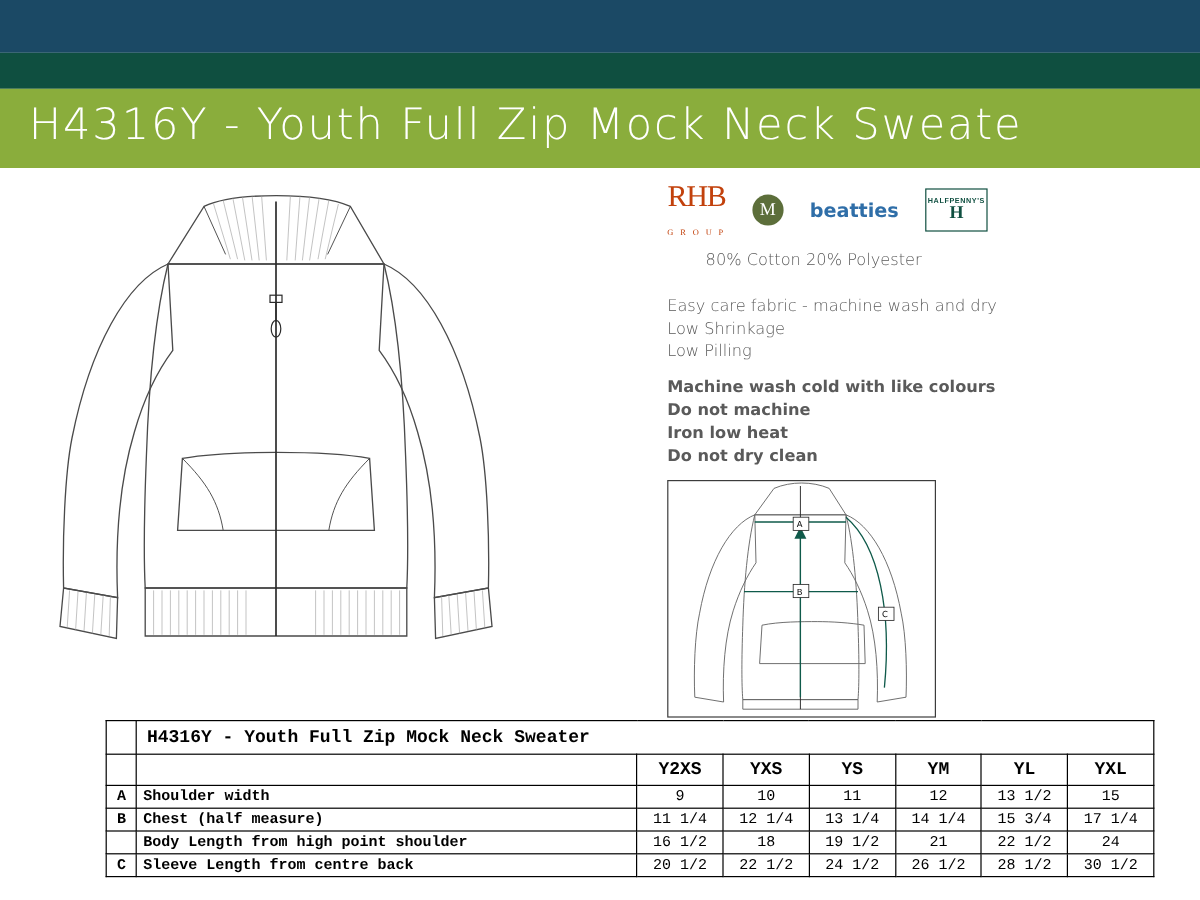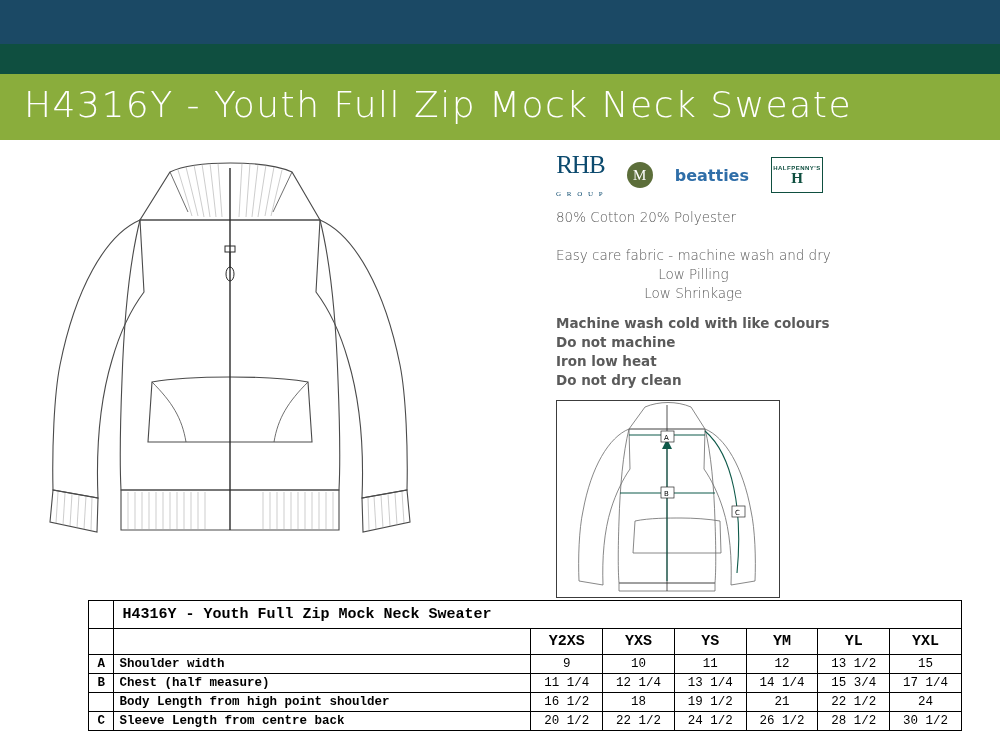--- a/index.html
+++ b/index.html
@@ -34,21 +34,21 @@
     font-family:"DejaVu Sans", sans-serif;
   }
 
   
   .logos{
     position:absolute;left:556px;top:152px;width:430px;height:46px;
     display:flex;align-items:center;gap:22px;
   }
   .logo-rhb{
     font-family:"Liberation Serif", serif;
-    color:#0c4a6e;
+    color:#c2410c;
     line-height:1;
     text-align:center;
   }
   .logo-rhb .big{font-size:25px;letter-spacing:-1px;display:block;}
   .logo-rhb .small{font-size:7px;letter-spacing:2px;display:block;margin-top:14px;}
   .logo-m{
     width:26px;height:26px;border-radius:50%;
     background:#5c6e3a;color:#fff;
     display:flex;align-items:center;justify-content:center;
     font-family:"Liberation Serif", serif;font-size:15px;
@@ -62,22 +62,22 @@
     display:flex;flex-direction:column;align-items:center;justify-content:center;
     line-height:1;
   }
   .logo-halfpenny .hp-top{font-size:6px;font-weight:bold;letter-spacing:0.5px;}
   .logo-halfpenny .hp-h{font-size:15px;font-family:"Liberation Serif", serif;font-weight:bold;}
 
   .info-block{
     position:absolute;left:556px;color:#5a5a5a;font-size:13.5px;line-height:19px;
     font-family:"DejaVu Sans", sans-serif;font-weight:300;
   }
-  #fabric{top:208px;}
-  #care1{top:246px;text-align:center;}
+  #fabric{top:208px;margin-left:32px;}
+  #care1{top:246px;}
   #care2{top:314px;font-weight:bold;}
 
   
   .garment{
     position:absolute;left:20px;top:150px;width:460px;height:440px;
   }
 
   
   .measure-box{
     position:absolute;left:556px;top:400px;width:222px;height:196px;
@@ -128,22 +128,22 @@
   <div class="logo-halfpenny">
     <span class="hp-top">HALFPENNY'S</span>
     <span class="hp-h">H</span>
   </div>
 </div>
 
 <div class="info-block" id="fabric">80% Cotton 20% Polyester</div>
 
 <div class="info-block" id="care1">
   <div>Easy care fabric - machine wash and dry</div>
+  <div>Low Shrinkage</div>
   <div>Low Pilling</div>
-  <div>Low Shrinkage</div>
 </div>
 
 <div class="info-block" id="care2">
   <div>Machine wash cold with like colours</div>
   <div>Do not machine</div>
   <div>Iron low heat</div>
   <div>Do not dry clean</div>
 </div>
 
 <div class="garment">

